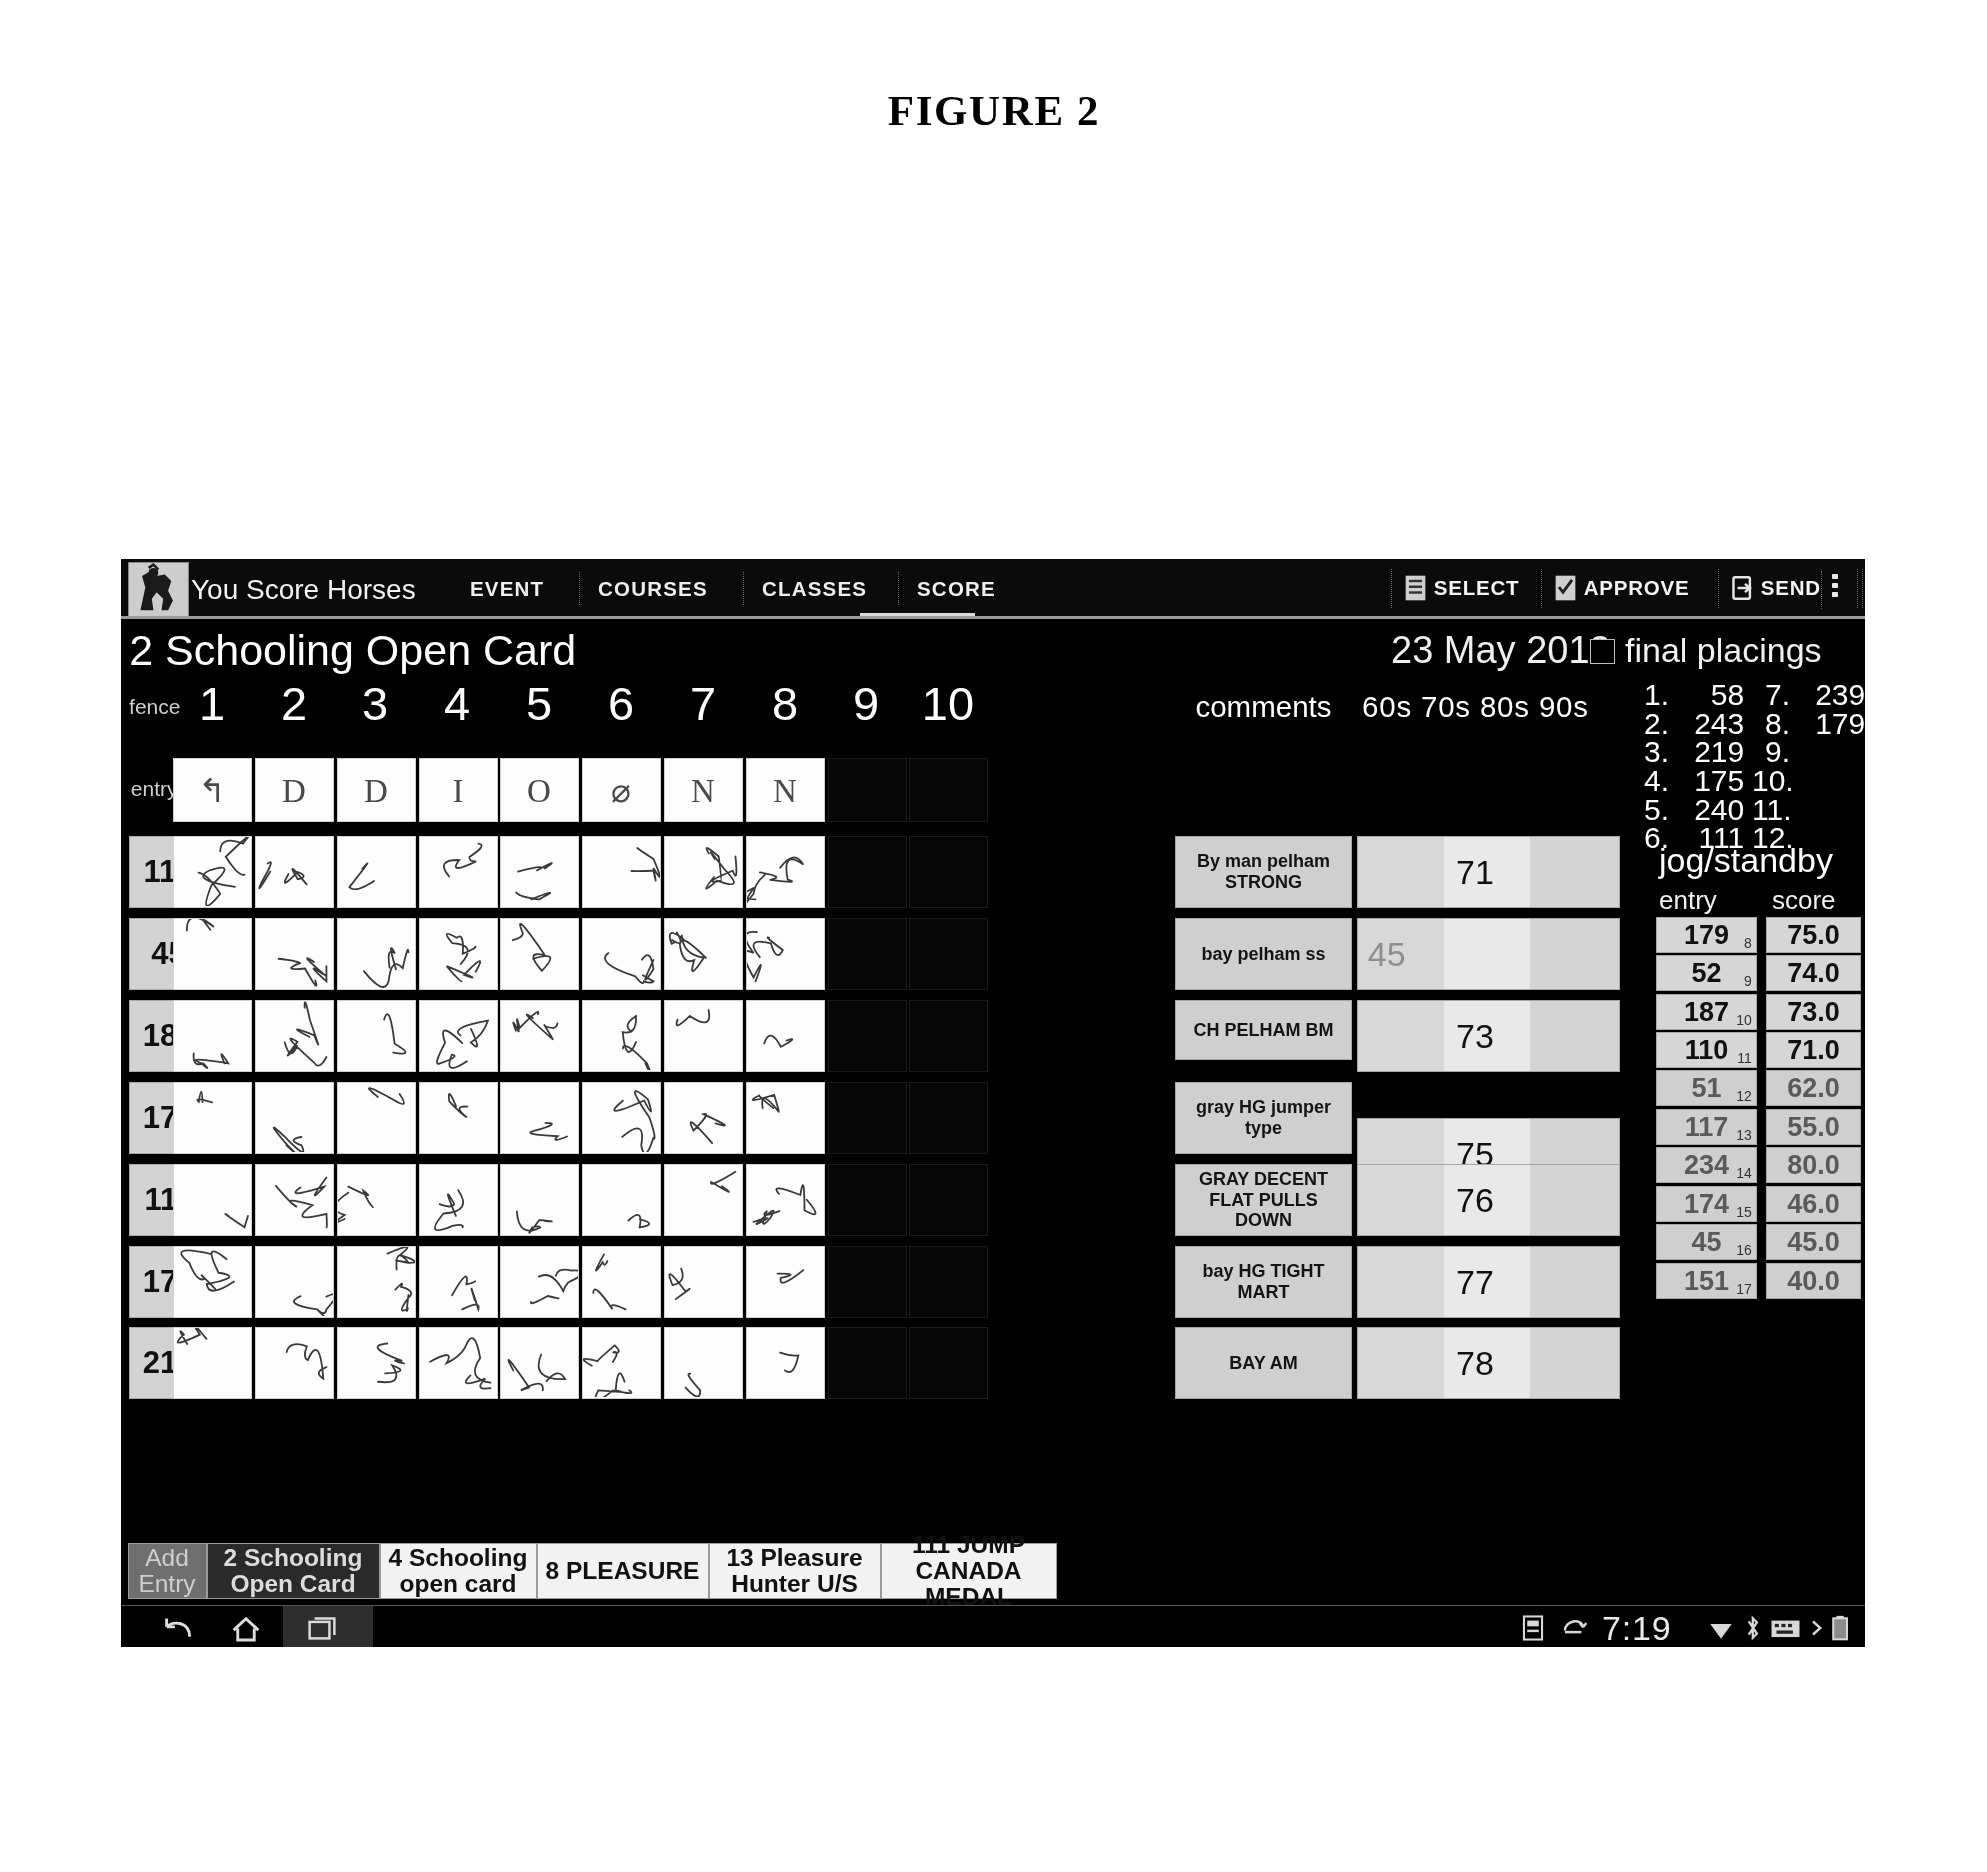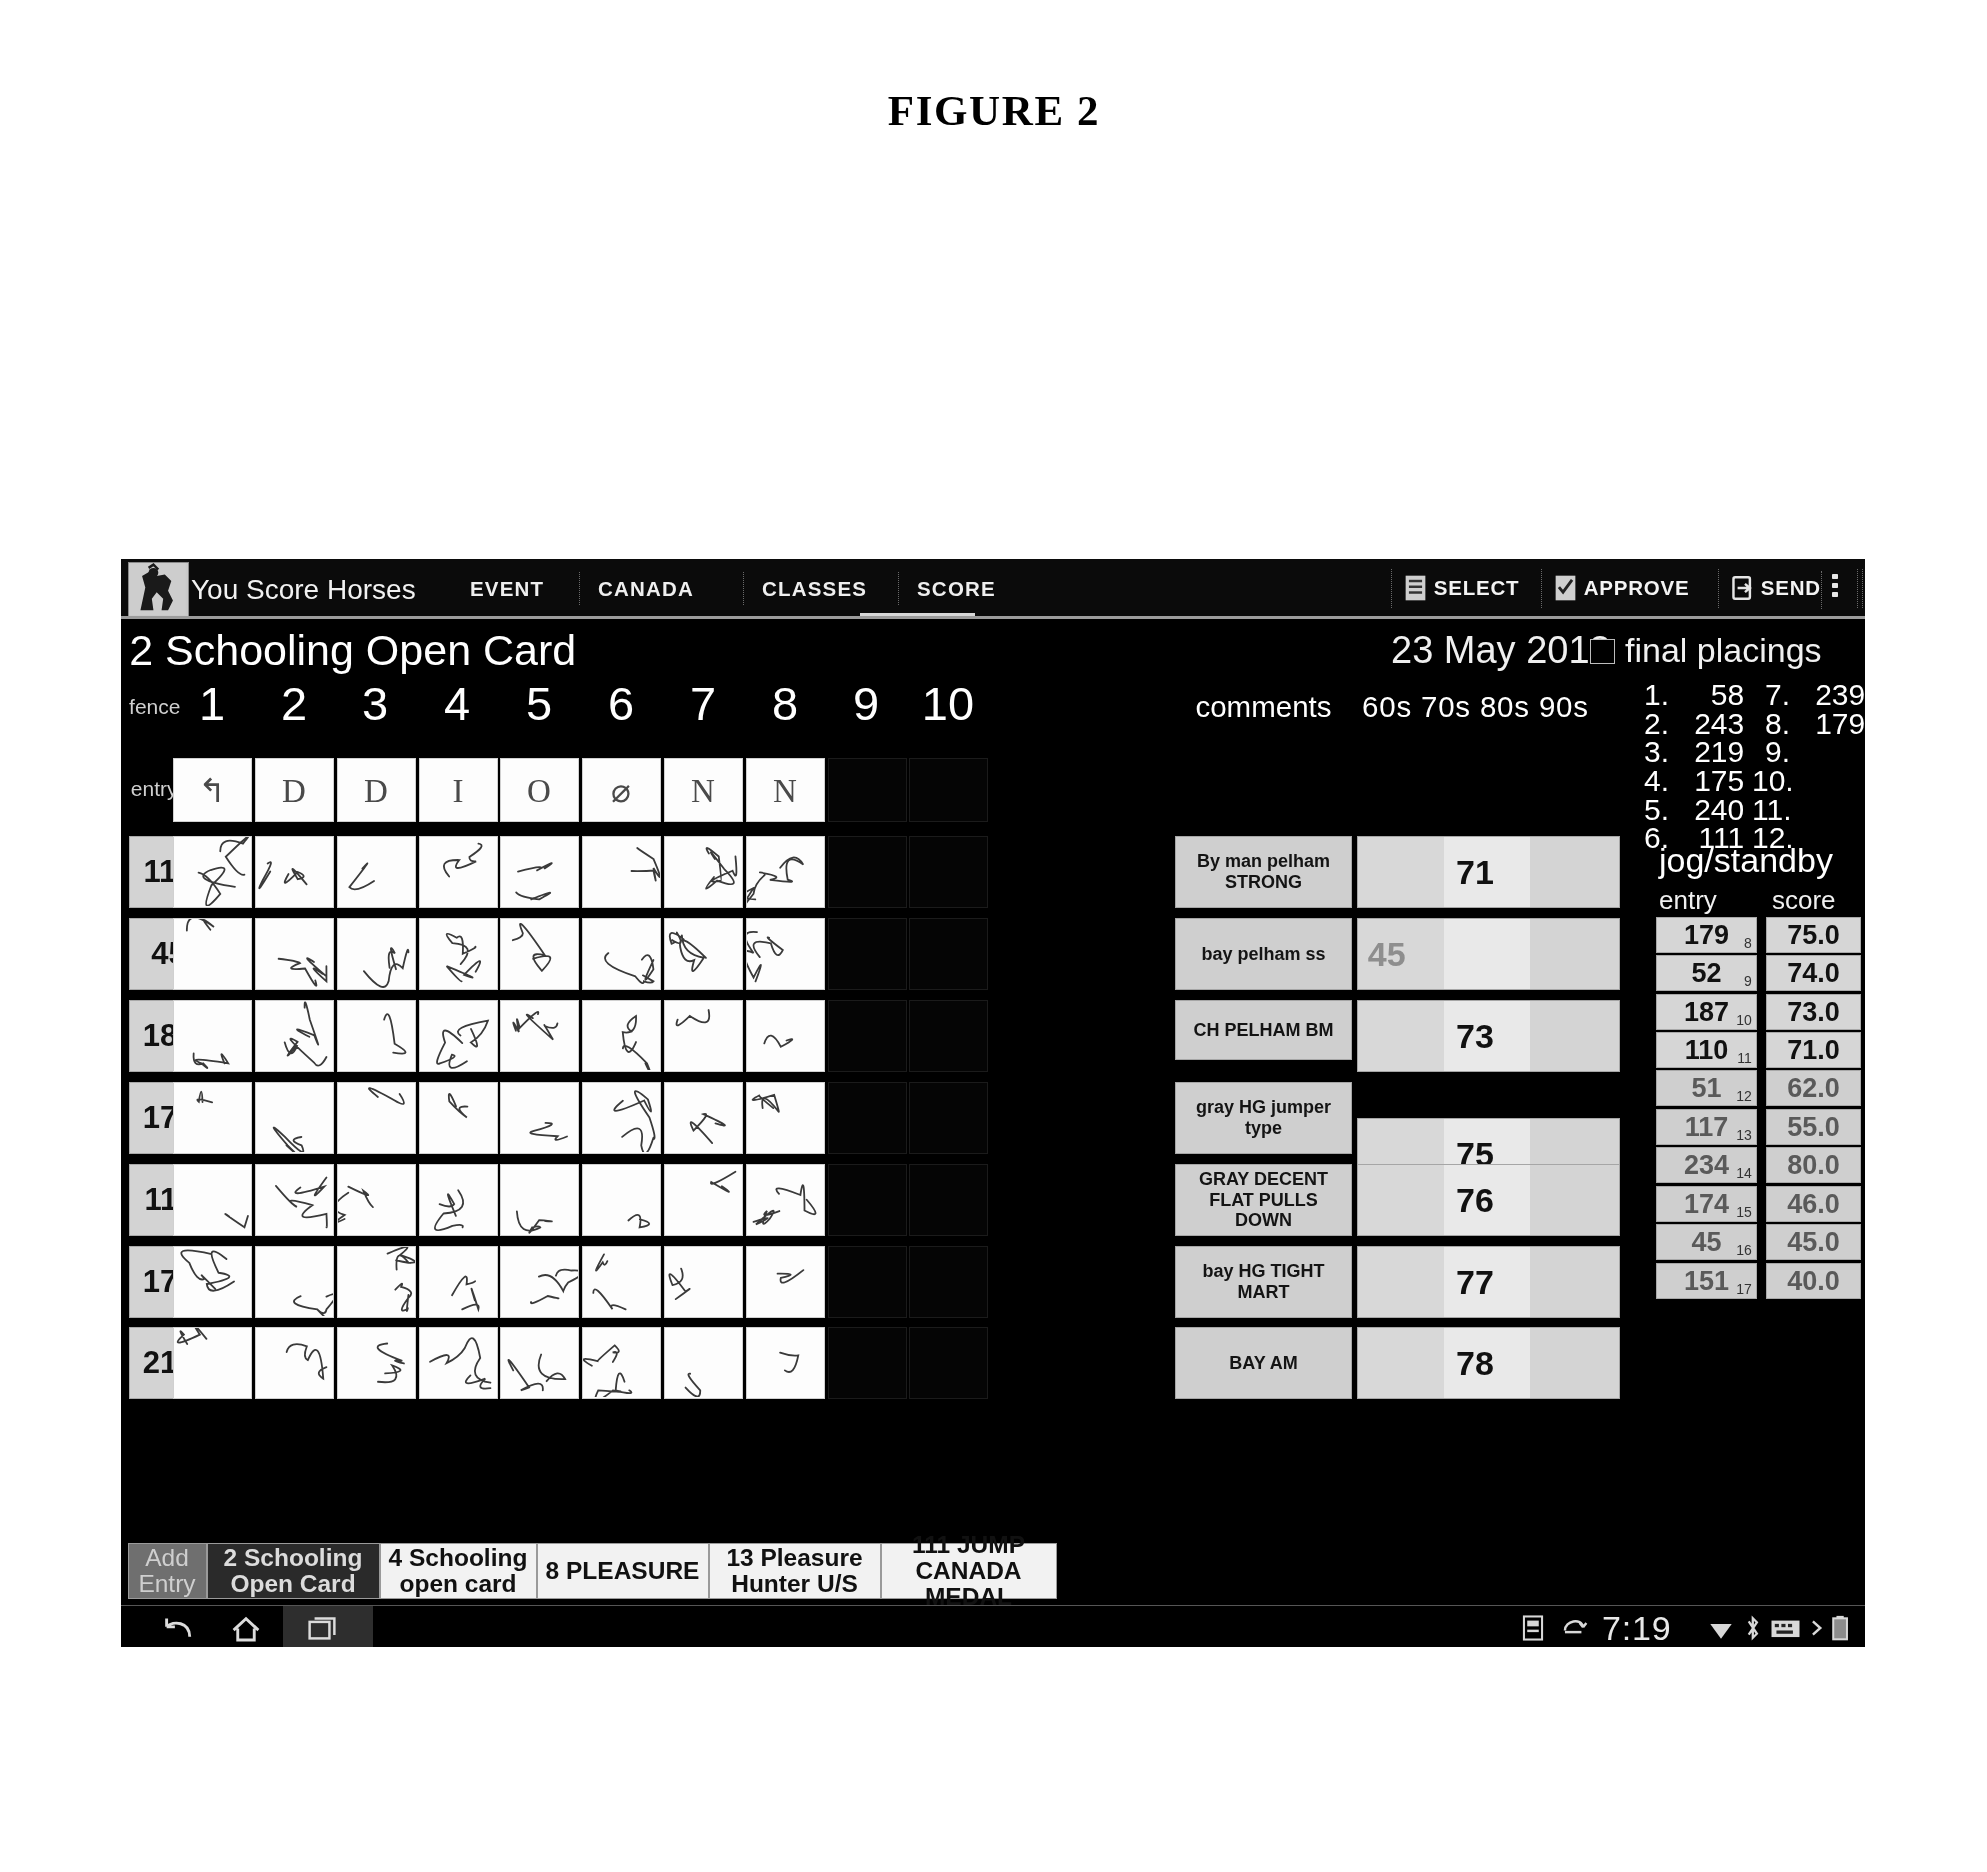--- a/index.html
+++ b/index.html
@@ -74,21 +74,21 @@
   #bands-header{position:absolute;left:1241px;top:131px;width:262px;text-align:left;font-size:29.5px;color:#ffffff;letter-spacing:0.8px;}
 
   .commentbox{
     position:absolute;left:1054px;width:177px;background:#cfcfcf;border:0.8px solid #a6a6a6;
     box-sizing:border-box;display:flex;align-items:center;justify-content:center;text-align:center;
     font-size:18px;font-weight:bold;color:#141414;line-height:1.15;padding:1.6px 3.3px;
   }
   .scorebox{
     position:absolute;left:1236px;width:263px;border:0.8px solid #a6a6a6;box-sizing:border-box;
     background:linear-gradient(to right,#d8d8d8 0%,#d8d8d8 33%,#e9e9e9 33%,#e9e9e9 66%,#d4d4d4 66%,#d4d4d4 100%);
-    font-size:34px;font-weight:bold;color:#111;
+    font-size:34px;font-weight:normal;color:#111;
     display:flex;align-items:center;
   }
   .scoreval{position:absolute;left:98px;}
   .scoreval.dim{left:9.8px;color:#8e8e8e;}
 
   
   #placings{position:absolute;left:1510px;top:119px;width:234px;}
   .place{position:absolute;font-size:30px;color:#ffffff;white-space:nowrap;}
   .place .num{display:inline-block;width:38px;text-align:right;}
   .place .val{display:inline-block;width:67px;text-align:right;padding-left:8.2px;}
@@ -140,21 +140,21 @@
       <svg width="57" height="52" viewBox="0 0 70 64">
         <rect width="70" height="64" fill="#cdcdcd"></rect>
         <path d="M14 58 L20 30 L16 16 L26 10 L34 16 L44 14 L52 22 L48 34 L54 46 L48 58 L40 58 L42 44 L34 36 L28 44 L30 58 Z" fill="#1a1a1a"></path>
         <circle cx="30" cy="12" r="6" fill="#1a1a1a"></circle>
         <path d="M24 6 L30 2 L36 8" stroke="#1a1a1a" stroke-width="3" fill="none"></path>
       </svg>
     </div>
     <div id="app-title">You Score Horses</div>
 
     <div class="navtab first" style="left:331px;">EVENT</div>
-    <div class="navtab" style="left:458px;">CANADA</div>
+    <div class="navtab" style="left:458px;">COURSES</div>
     <div class="navtab" style="left:622px;">CLASSES</div>
     <div class="navtab" style="left:777px;">SCORE</div>
     <div id="tab-score-underline"></div>
 
     <div class="actbtn" style="left:1270px;">
       <span class="gl">
         <svg width="23" height="28" viewBox="0 0 28 34">
             <rect x="2" y="2" width="24" height="30" fill="#cfcfcf"></rect>
             <rect x="6" y="7" width="16" height="3" fill="#333"></rect>
             <rect x="6" y="14" width="16" height="3" fill="#333"></rect>

